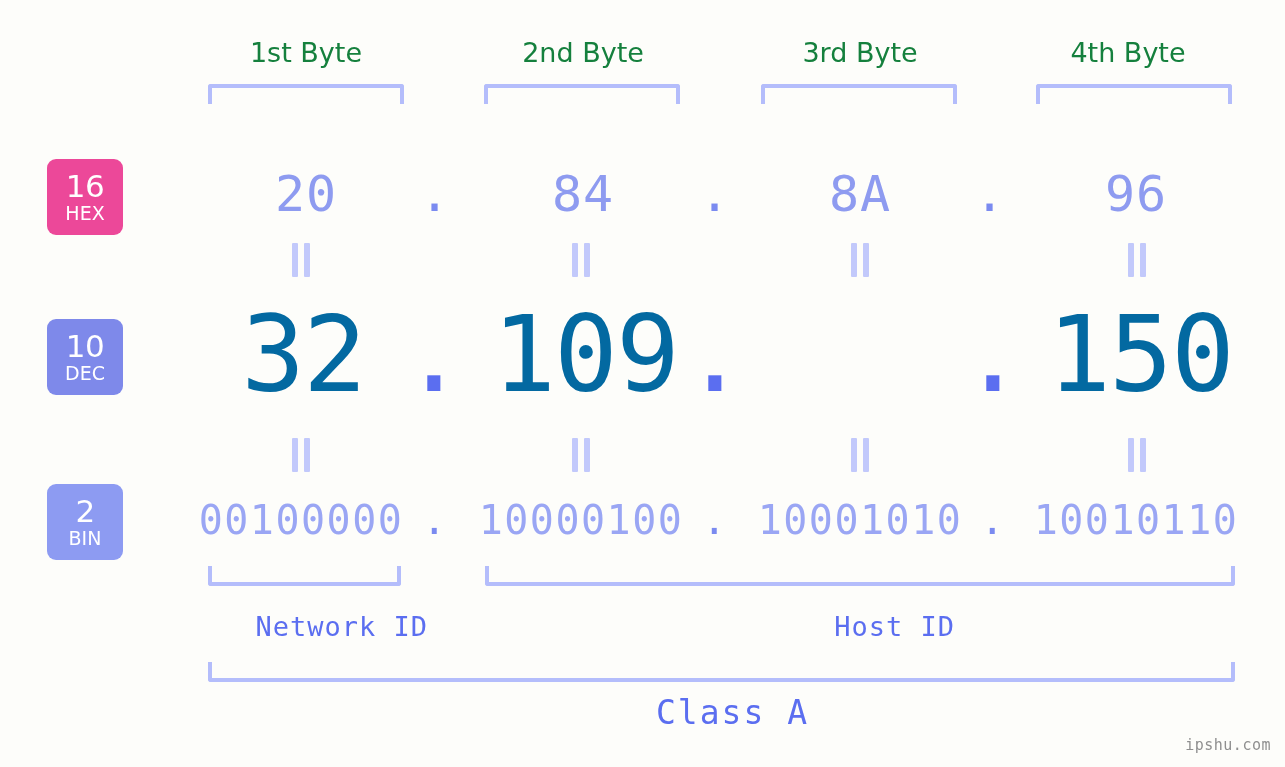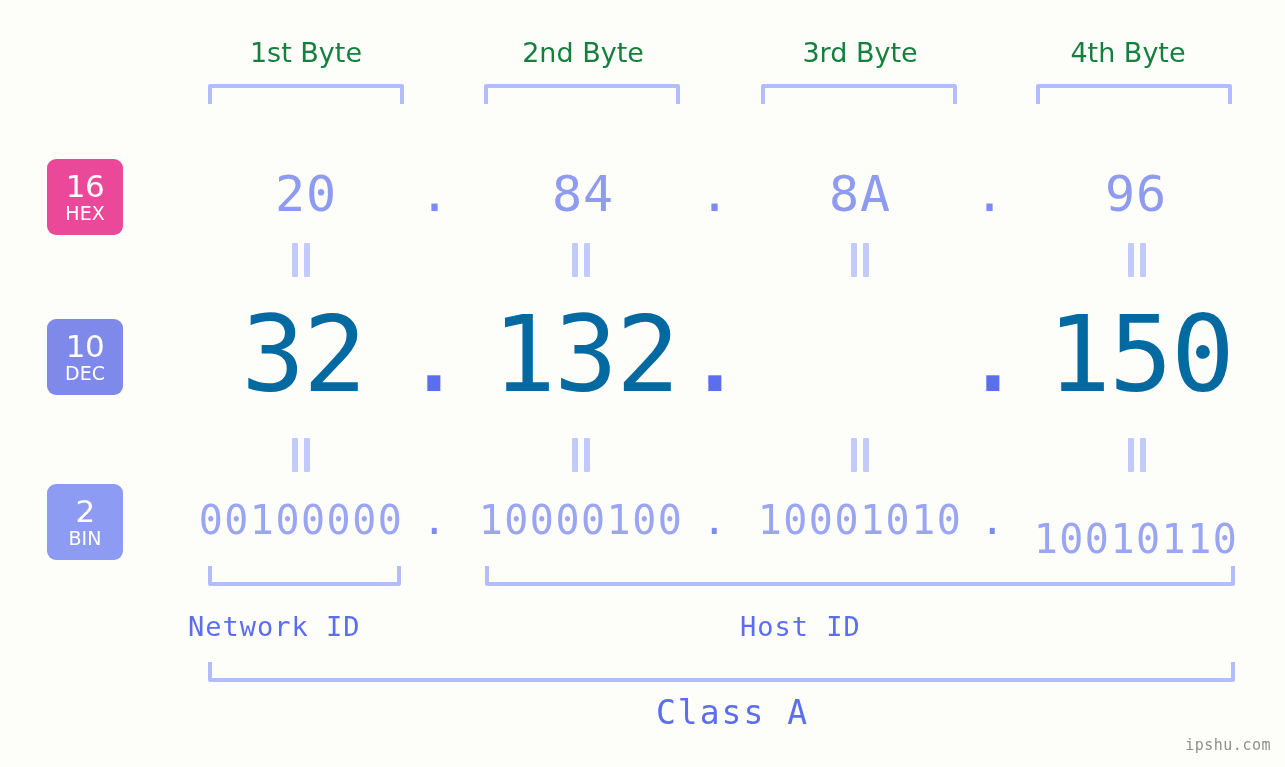--- a/index.html
+++ b/index.html
@@ -151,21 +151,21 @@
     background: #c2c9fb;
     border-radius: 1px;
     display: block;
   }
   .eqmark i:nth-child(1) { left: 2px; }
   .eqmark i:nth-child(2) { left: 14px; }
 
   
   .id-label {
     position: absolute;
-    text-align: left;
+    text-align: right;
     white-space: nowrap;
     font-family: "DejaVu Sans Mono", monospace;
     font-size: 27px;
     color: #5b6ef0;
     letter-spacing: 1px;
   }
 
   
   .class-label {
     position: absolute;
@@ -236,21 +236,21 @@
     </div>
 
   <div class="badge" style="top:319px; background:#7e89ea;">
     <span class="badge-num">10</span>
     <span class="badge-name">DEC</span>
   </div>
 
   <div class="row-values dec-row" style="top:296px; height:118px;">
     <div class="val" style="left:178px; width:250px;">32</div>
     <div class="val dot" style="left:398px; width:70px;">.</div>
-    <div class="val" style="left:460px; width:250px;">132</div>
+    <div class="val" style="left:460px; width:250px;">109</div>
     <div class="val dot" style="left:679px; width:70px;">.</div>
     <div class="val dot" style="left:957px; width:70px;">.</div>
     <div class="val" style="left:1015px; width:250px;">150</div>
   </div>
 
   <div class="eqmark" style="left:290px; top:438px;">
       <i></i>
       <i></i>
     </div>
   <div class="eqmark" style="left:570px; top:438px;">
@@ -271,21 +271,21 @@
     <span class="badge-name">BIN</span>
   </div>
 
   <div class="row-values bin-row" style="top:492px; height:56px;">
     <div class="val" style="left:181px; width:240px;">00100000</div>
     <div class="val dot" style="left:400px; width:70px;">.</div>
     <div class="val" style="left:461px; width:240px;">10000100</div>
     <div class="val dot" style="left:680px; width:70px;">.</div>
     <div class="val" style="left:740px; width:240px;">10001010</div>
     <div class="val dot" style="left:958px; width:70px;">.</div>
-    <div class="val" style="left:1016px; width:240px;margin-top:19px;">10010110</div>
+    <div class="val" style="left:1016px; width:240px;">10010110</div>
   </div>
 
   <div class="bracket-bottom" style="left:208px; top:566px; width:193px;"></div>
   <div class="bracket-bottom" style="left:485px; top:566px; width:750px;"></div>
 
   <div class="id-label" style="left:188px; top:611px; width:240px;">Network ID</div>
   <div class="id-label" style="left:740px; top:611px; width:215px;">Host ID</div>
 
   <div class="bracket-bottom" style="left:208px; top:662px; width:1027px;"></div>
 

